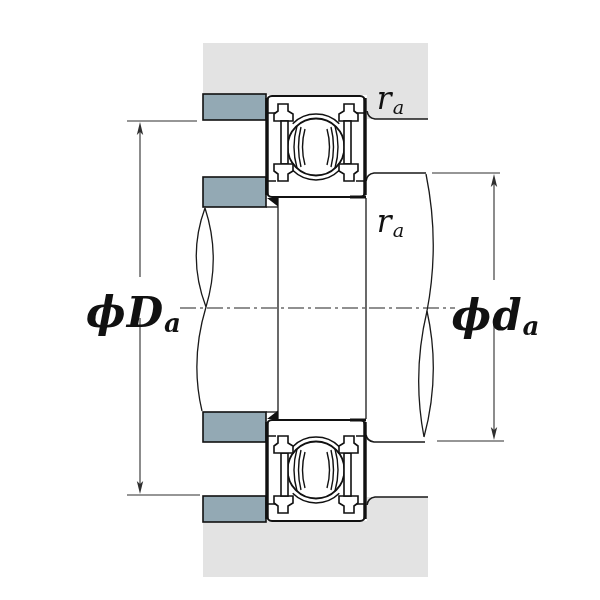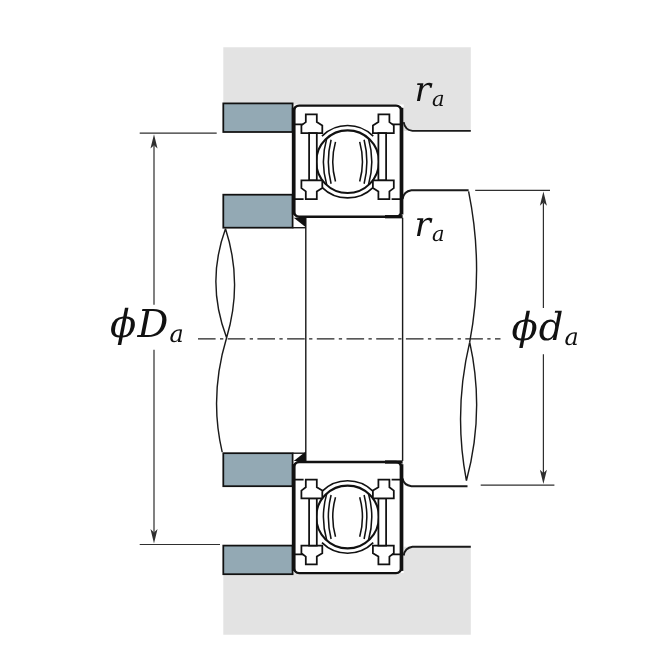--- a/index.html
+++ b/index.html
@@ -12,23 +12,24 @@
   .ln{stroke:#1a1a1a;fill:none;}
   .w1{stroke-width:1.3;}
   .w2{stroke-width:1.7;}
   .dim{stroke:#2f2f2f;stroke-width:1.1;fill:none;}
   .cl{stroke:#222;stroke-width:1.1;fill:none;stroke-dasharray:16 4 3 4;}
   
   .label{
     position:absolute;transform:translate(-50%,-50%);
     font-style:italic;color:#111;white-space:nowrap;line-height:1;
     letter-spacing:1px;
+    margin-top:17px;
   }
   .label .sub{font-size:.62em;vertical-align:-0.22em;}
-  .dimlabel{font-size:35px;}
+  .dimlabel{font-size:42px;font-weight:bold;}
   .filletlabel{font-size:31px;}
 </style>
 </head>
 <body>
 
 <div class="stage">
   <svg width="600" height="600" viewBox="0 0 600 600">
 
     <path d="M203,43 L428,43 L428,119 L367,119 L367,95 L266,95 L266,94 L203,94 Z" stroke="none" fill="#e3e3e3"></path>
     <path d="M203,577 L203,522 L266,522 L266,521 L367,521 L367,497 L428,497 L428,577 Z" stroke="none" fill="#e3e3e3"></path>

